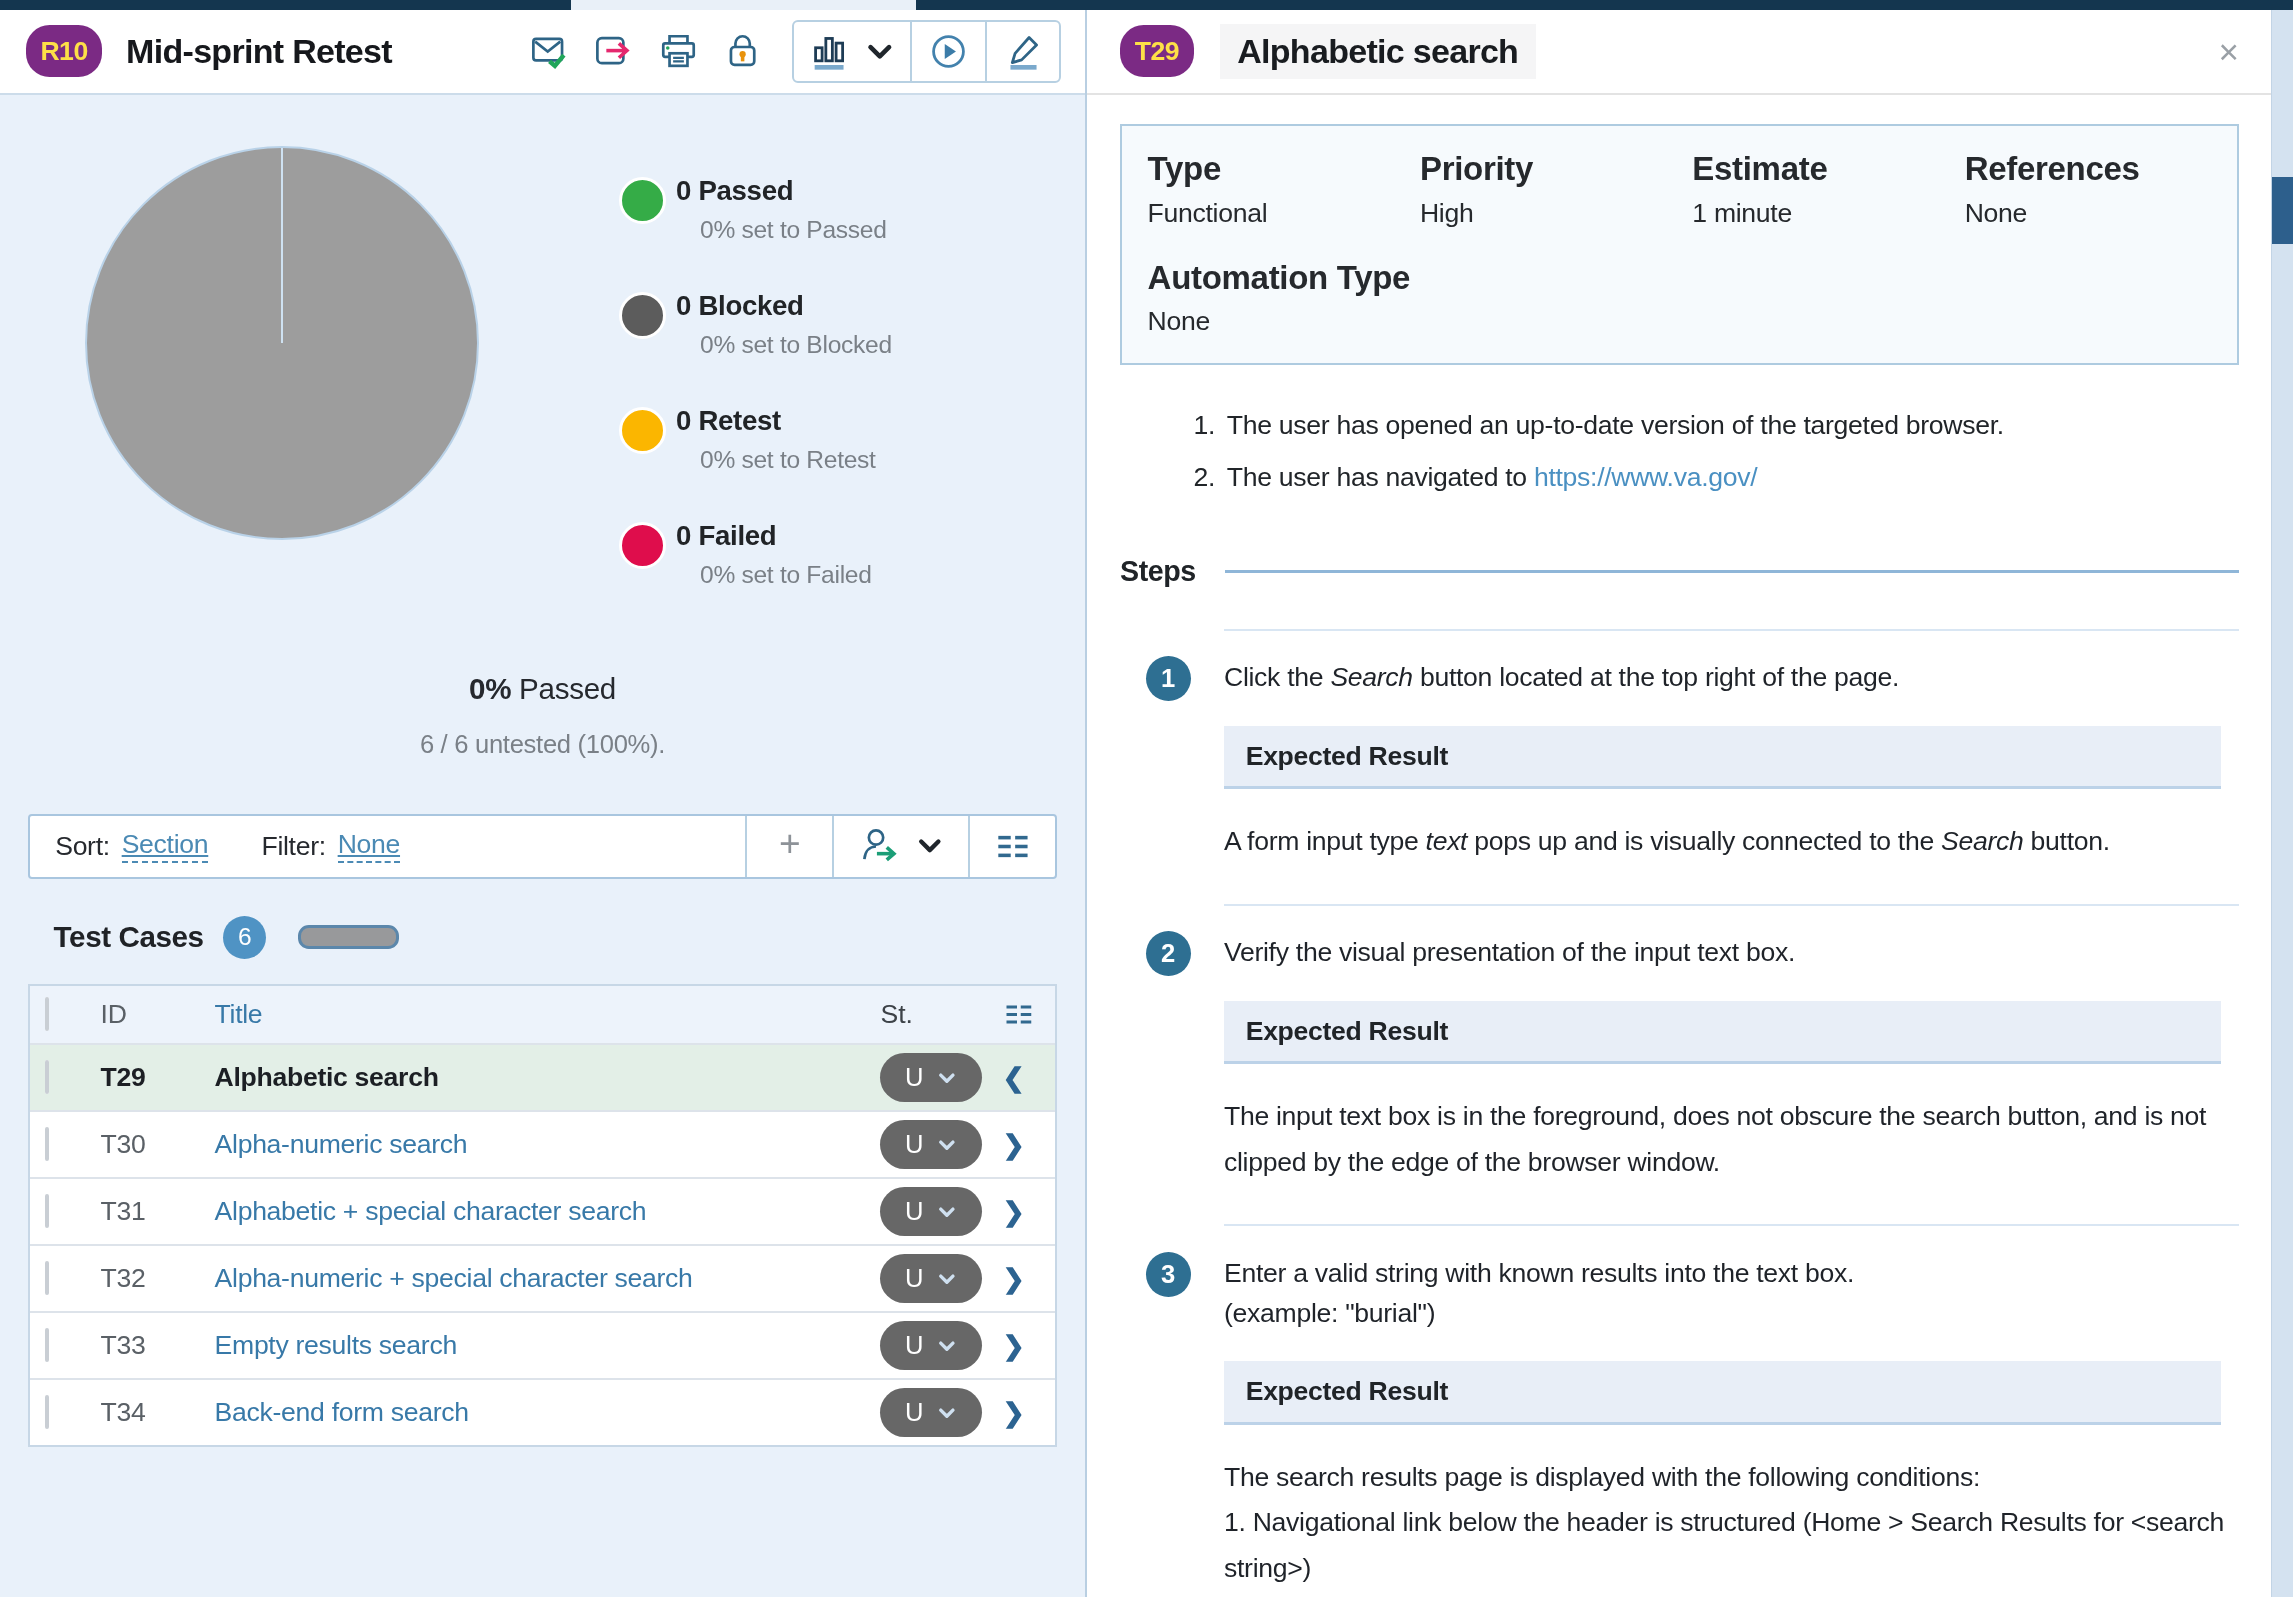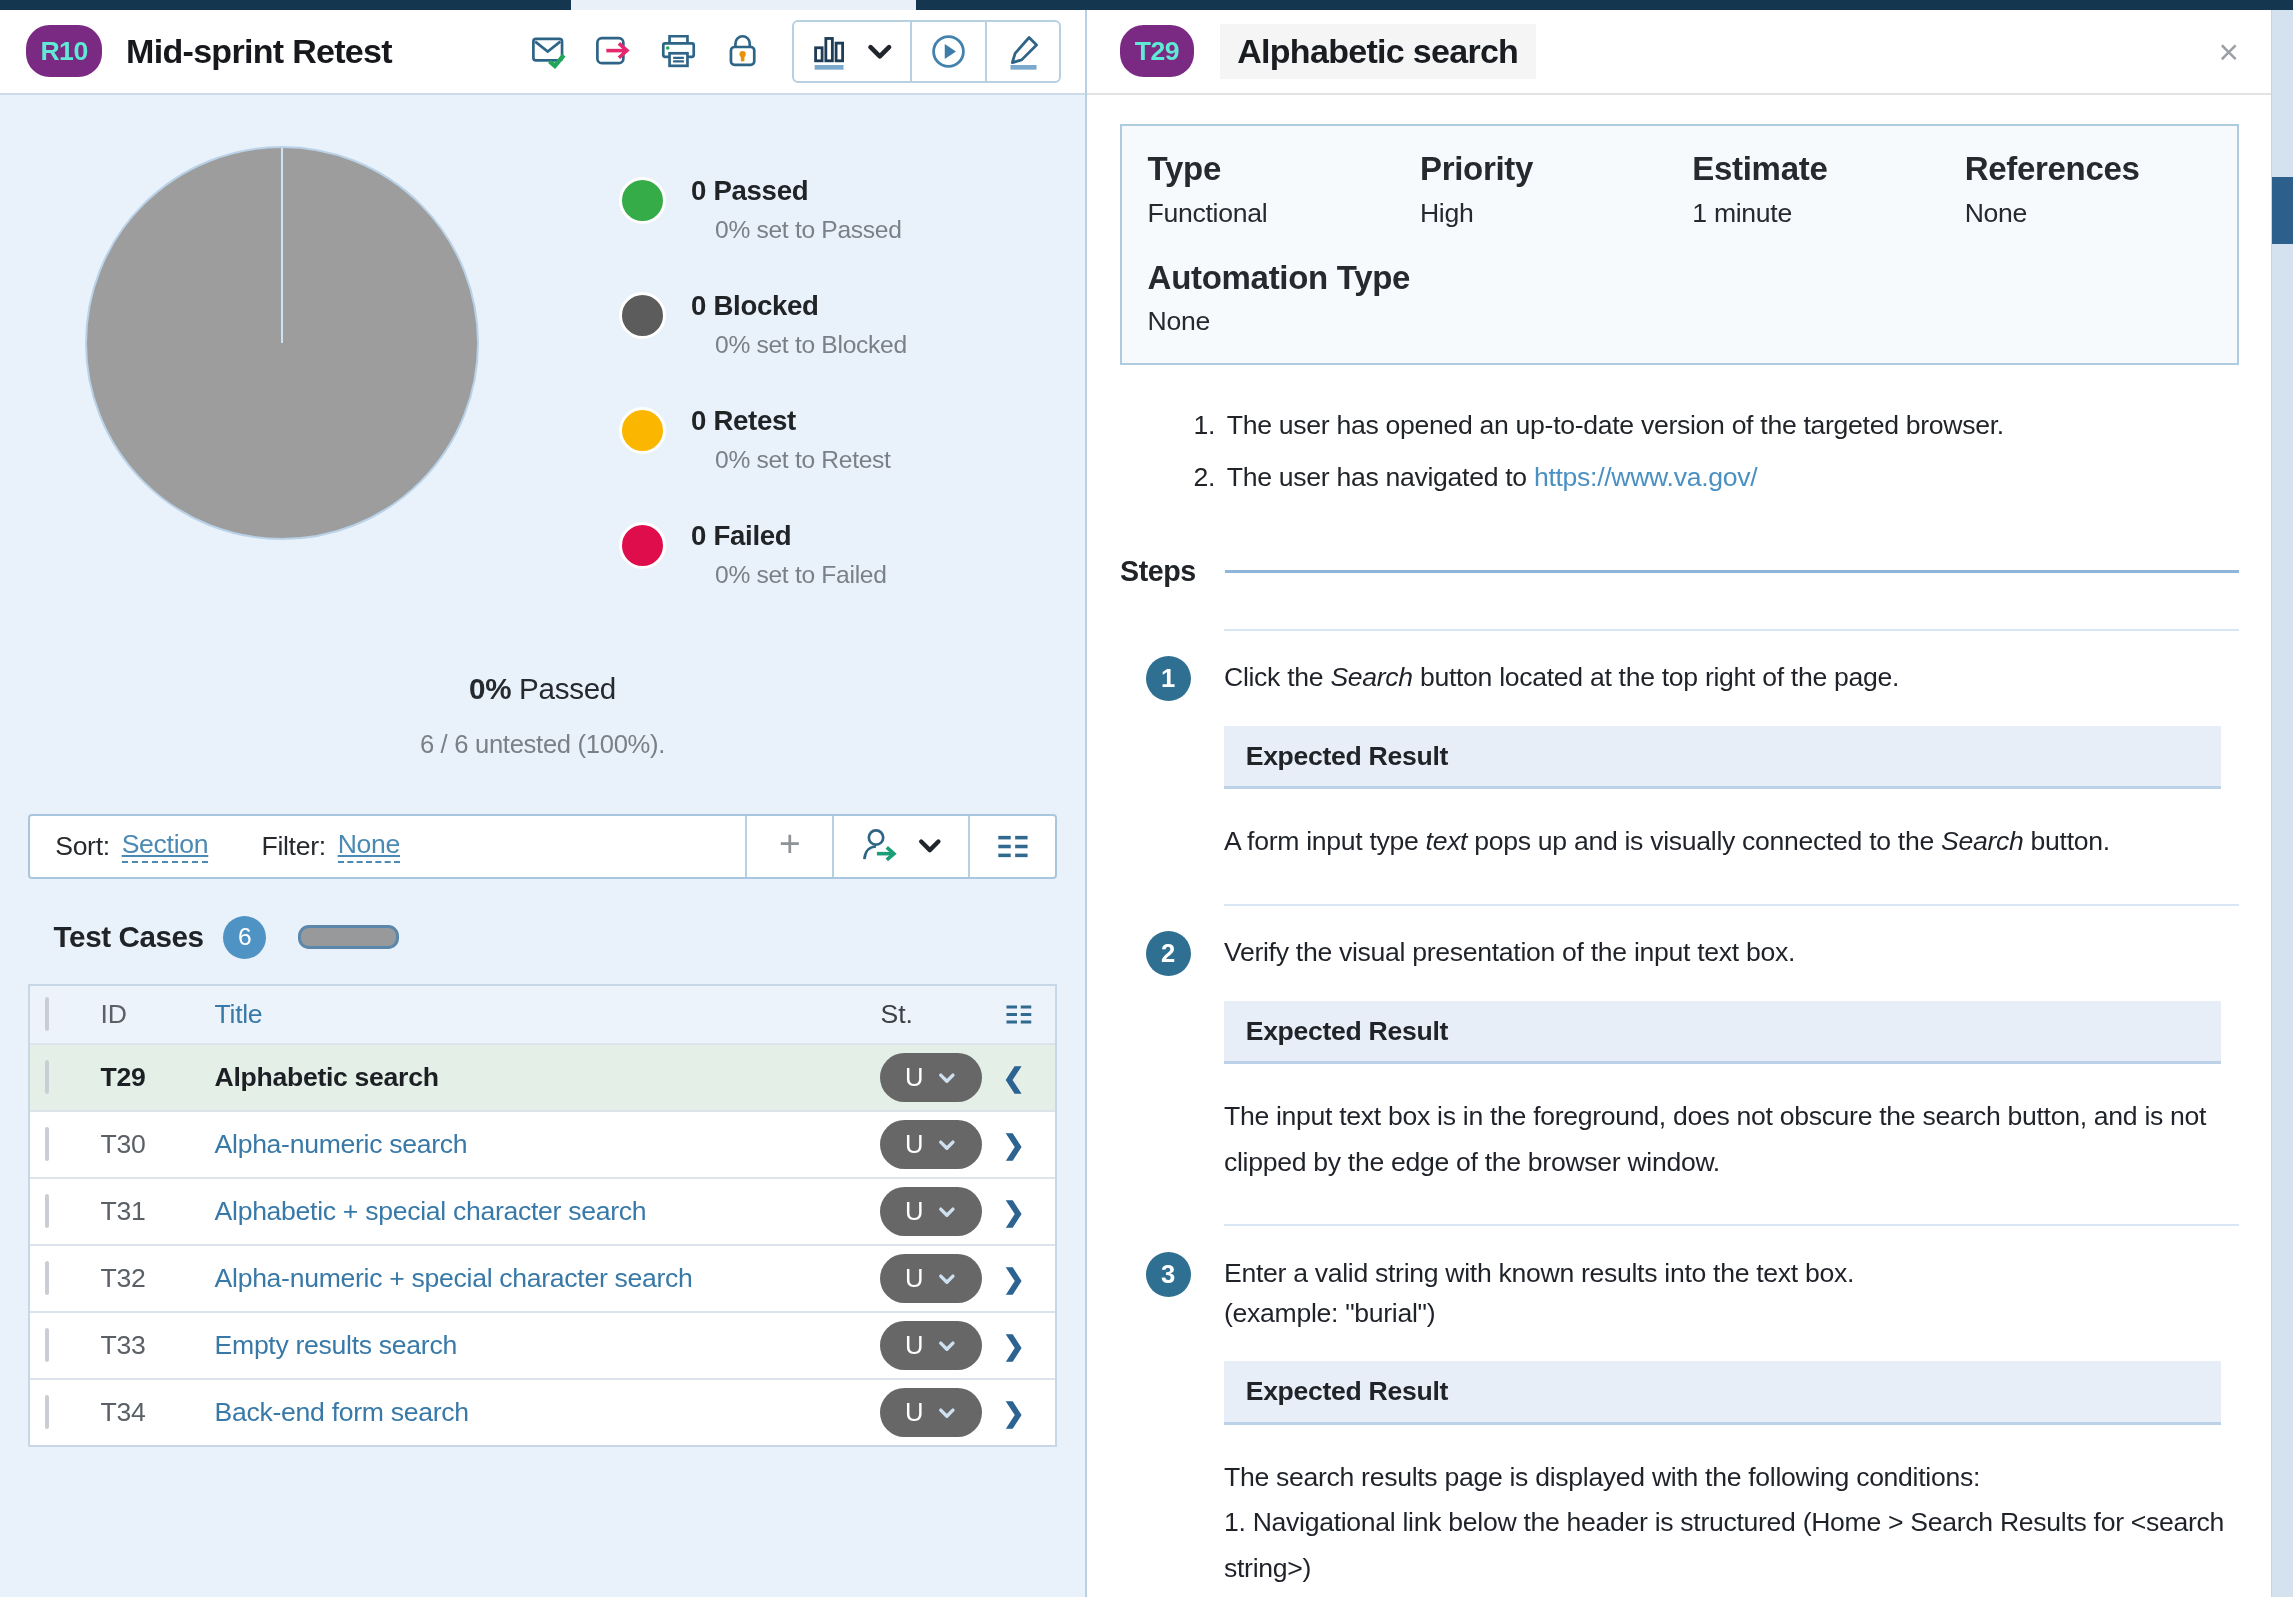--- a/index.html
+++ b/index.html
@@ -6,33 +6,33 @@
   .stage{position:relative;width:2293px;height:1598px;overflow:hidden;background:#fff;}
 
   
   .topbar{position:absolute;top:0;left:0;width:2293px;height:9.9px;background:#e9f0f8;}
   .topbar .seg-l{position:absolute;left:0;top:0;width:571px;height:9.9px;background:#14364f;}
   .topbar .seg-r{position:absolute;left:916px;top:0;width:1377px;height:9.9px;background:#14364f;}
 
   
   .left-panel{position:absolute;top:9.9px;left:0;width:1085px;height:1588px;border-right:2px solid #b9cfe2;background:#e9f1fa;overflow:hidden;}
   .left-header{height:83px;background:#fff;border-bottom:2px solid #ccdcea;display:flex;align-items:center;padding:0 23.6px 0 25.6px;}
-  .id-badge{background:#7b2a84;color:#5eead4;font-weight:bold;font-size:26.6px;line-height:1;padding:12.8px 14.8px;border-radius:23.6px;letter-spacing:-0.5px;}
+  .id-badge{background:#7b2a84;color:#fde047;font-weight:bold;font-size:26.6px;line-height:1;padding:12.8px 14.8px;border-radius:23.6px;letter-spacing:-0.5px;}
   .lp-title{font-size:34px;font-weight:bold;color:#16181c;margin-left:23.6px;letter-spacing:-0.7px;white-space:nowrap;}
   .hdr-icons{margin-left:auto;display:flex;align-items:center;gap:21.7px;}
   .hicon{display:flex;align-items:center;}
   .btn-group{display:flex;border:2px solid #b7d0e2;border-radius:5.9px;background:#fff;margin-left:5.9px;}
   .bseg{padding:8.9px 15.8px;display:flex;align-items:center;gap:13.8px;}
   .bseg + .bseg{border-left:2px solid #b7d0e2;}
 
   .chart-row{display:flex;margin:51px 0 0 85px;}
   .pie{width:390px;height:390px;border-radius:50%;background:#9d9d9d;border:2px solid #b9d2e8;position:relative;flex:none;}
   .pie .tick{position:absolute;left:50%;top:0;width:2px;height:50%;background:#cfe2f2;transform:translateX(-1px);}
   .legend{margin-left:140px;padding-top:29.6px;display:flex;flex-direction:column;gap:46px;}
-  .legend-item{display:flex;gap:25px;}
+  .legend-item{display:flex;gap:10px;}
   .legend-dot{width:41px;height:41px;border-radius:50%;border:3.9px solid #fff;margin-top:2px;flex:none;}
   .legend-title{font-size:27.6px;font-weight:bold;color:#212427;letter-spacing:-0.3px;}
   .legend-sub{font-size:24.6px;color:#7a8087;margin-top:8.9px;letter-spacing:-0.3px;margin-left:24px;}
 
   .summary{text-align:center;margin-top:83px;font-size:29.6px;color:#26292e;letter-spacing:-0.3px;}
   .summary b{font-weight:bold;}
   .summary-detail{text-align:center;margin-top:23.6px;font-size:25.6px;color:#7a8087;letter-spacing:-0.3px;}
 
   .toolbar{margin:55px 27.6px 0 27.6px;height:61px;background:#fff;border:2px solid #a9c6df;border-radius:3.9px;display:flex;align-items:stretch;}
   .tb-left{flex:1;display:flex;align-items:center;padding-left:25.6px;font-size:26.6px;color:#26292e;gap:11.8px;letter-spacing:-0.3px;}

